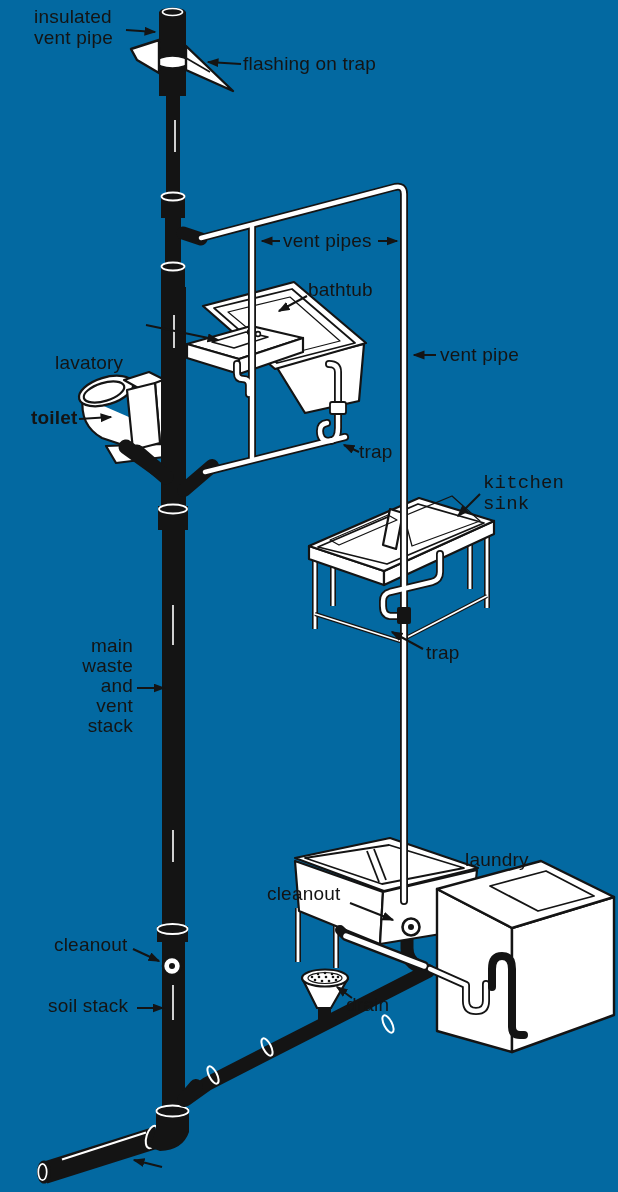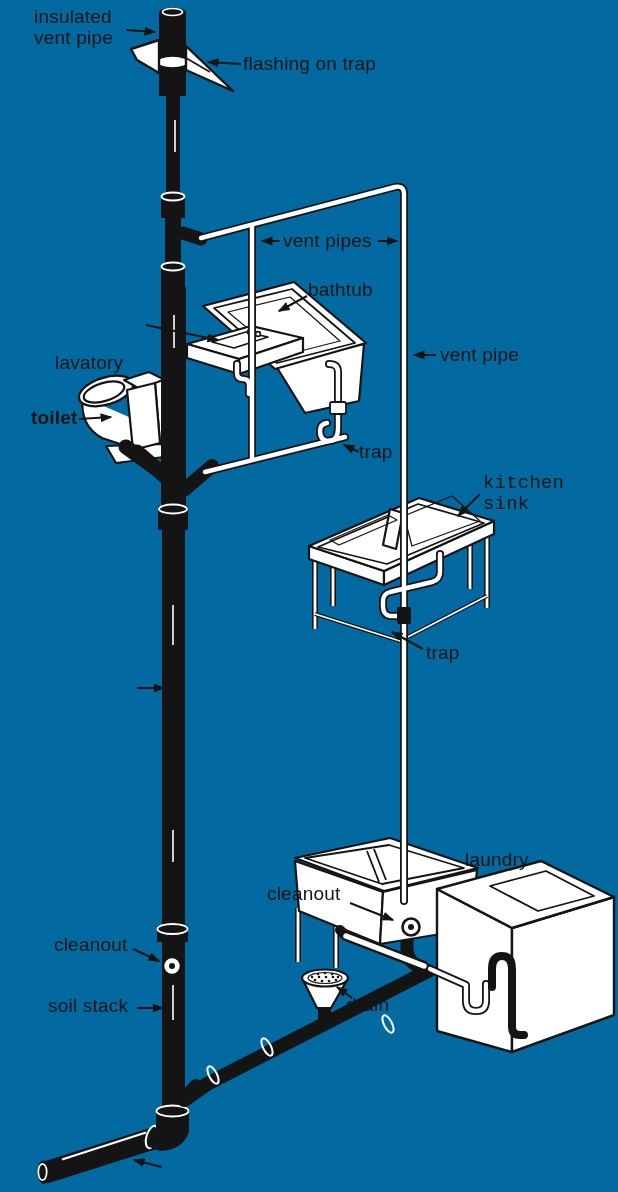--- a/index.html
+++ b/index.html
@@ -234,19 +234,24 @@
 vent pipe</div>
 <div class="lbl" style="left:243px;top:53px;">flashing on trap</div>
 <div class="lbl" style="left:283px;top:230px;">vent pipes</div>
 <div class="lbl" style="left:308px;top:279px;">bathtub</div>
 <div class="lbl" style="left:55px;top:312px;margin-top:40px;">lavatory</div>
 <div class="lbl" style="left:440px;top:344px;">vent pipe</div>
 <div class="lbl" style="left:31px;top:407px;font-weight:bold;">toilet</div>
 <div class="lbl" style="left:359px;top:441px;">trap</div>
 <div class="lbl" style="left:483px;top:473px;font-family:Liberation Mono, monospace;">kitchen sink</div>
 <div class="lbl" style="left:426px;top:642px;">trap</div>
+<div class="lbl right" style="left:40px;top:636px;width:93px;line-height:20px;">main
+waste
+and
+vent
+stack</div>
 <div class="lbl" style="left:465px;top:849px;">laundry</div>
 <div class="lbl" style="left:267px;top:883px;">cleanout</div>
 <div class="lbl" style="left:346px;top:994px;">drain</div>
 <div class="lbl" style="left:54px;top:934px;">cleanout</div>
 <div class="lbl" style="left:48px;top:995px;">soil stack</div>
 
 </div>
 
 </body></html>

